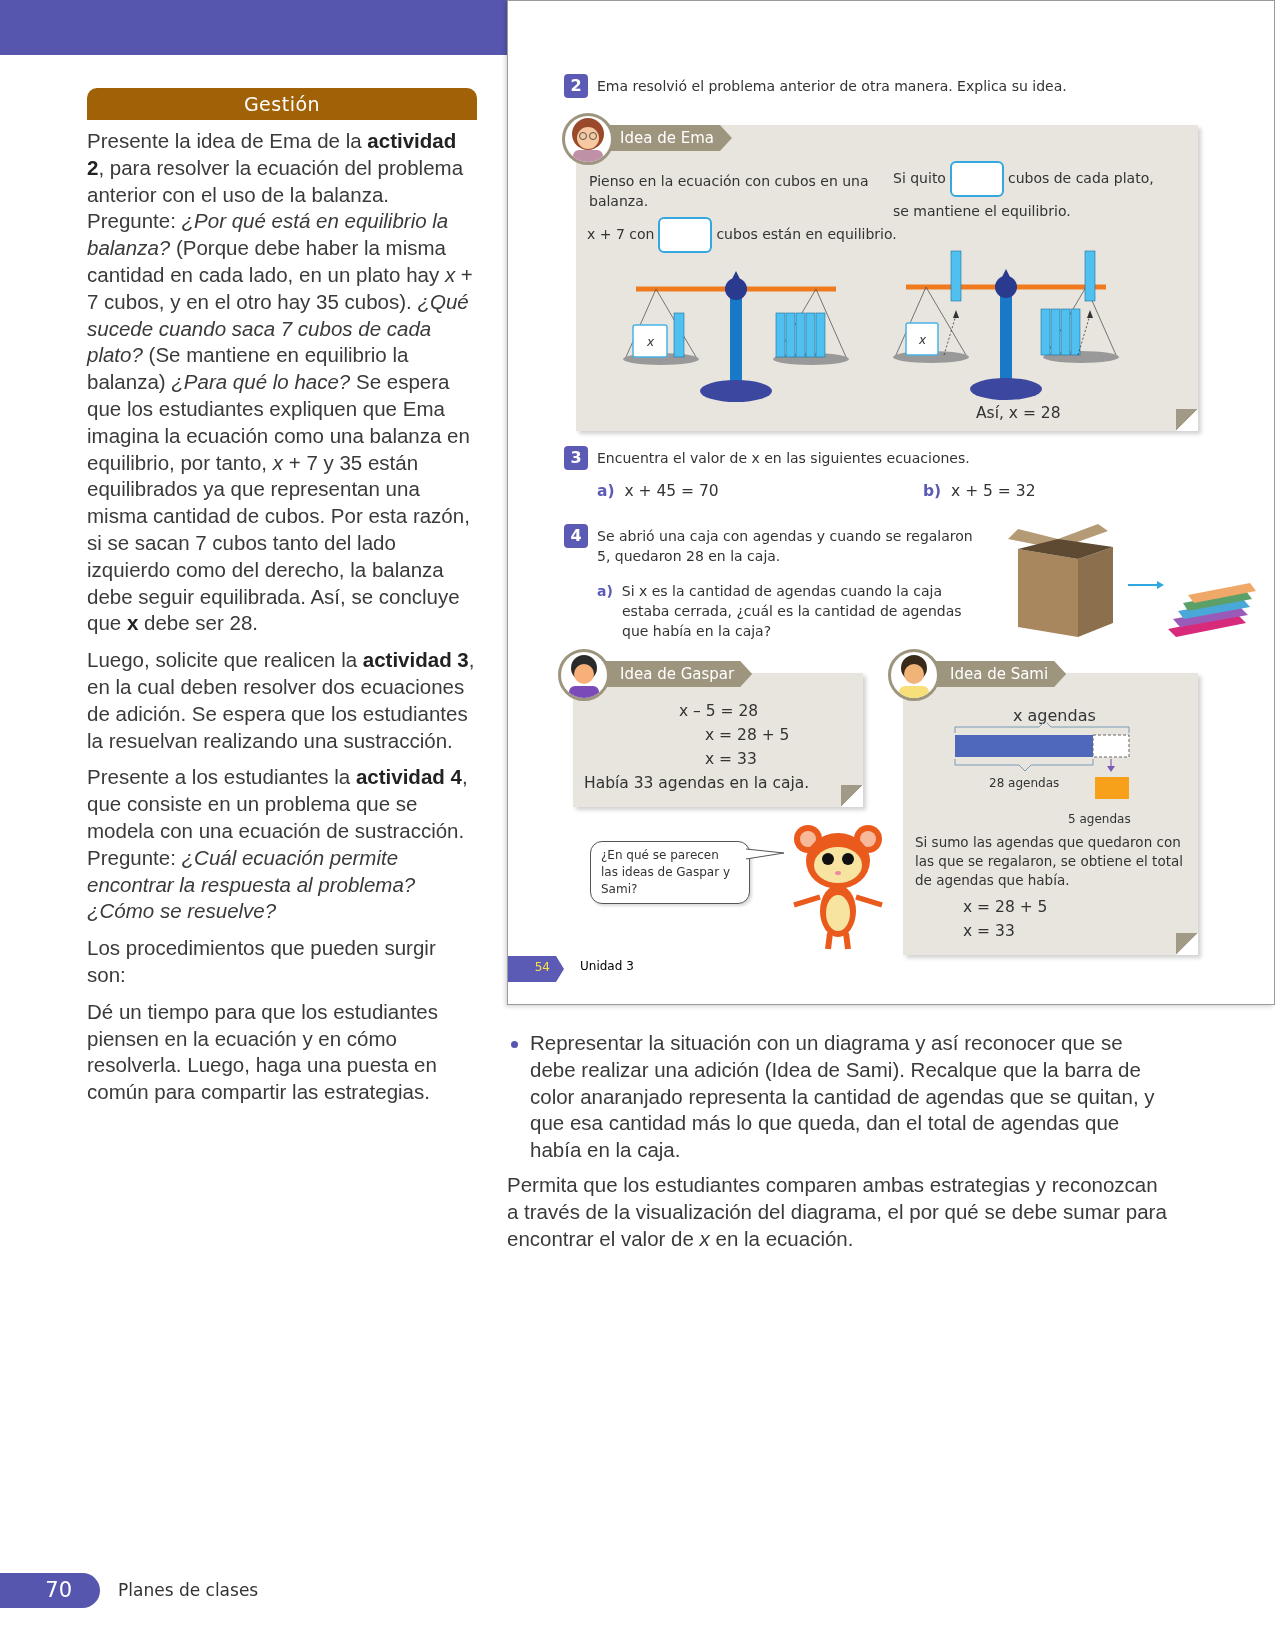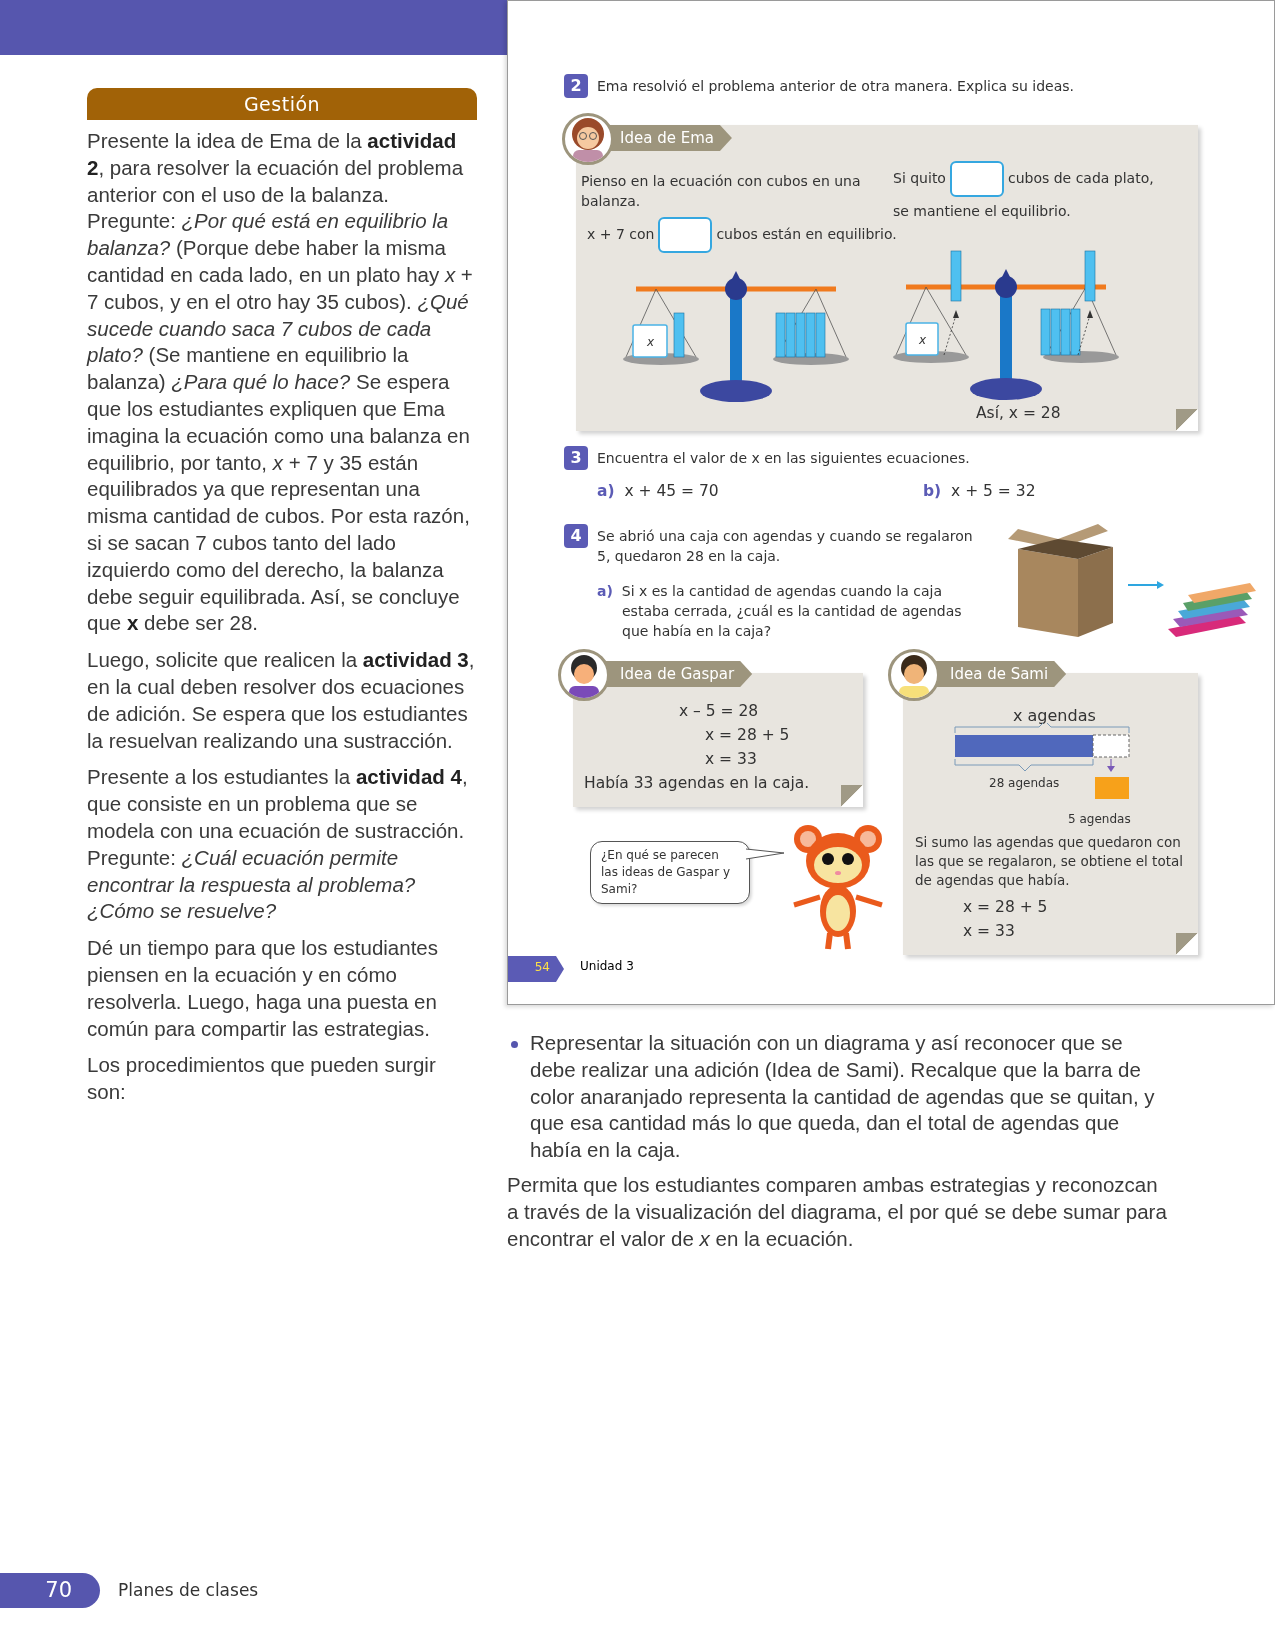--- a/index.html
+++ b/index.html
@@ -39,33 +39,33 @@
 </head>
 <body>
 
 <div class="top-band"></div>
 
 <div class="left-col">
   <div class="gestion">Gestión</div>
   <p><span>Presente la idea de Ema de la </span><b>actividad 2</b><span>, para resolver la ecuación del problema anterior con el uso de la balanza. Pregunte: </span><i>¿Por qué está en equilibrio la balanza?</i><span> (Porque debe haber la misma cantidad en cada lado, en un plato hay </span><i>x</i><span> + 7 cubos, y en el otro hay 35 cubos). </span><i>¿Qué sucede cuando saca 7 cubos de cada plato?</i><span> (Se mantiene en equilibrio la balanza) </span><i>¿Para qué lo hace?</i><span> Se espera que los estudiantes expliquen que Ema imagina la ecuación como una balanza en equilibrio, por tanto, </span><i>x</i><span> + 7 y 35 están equilibrados ya que representan una misma cantidad de cubos. Por esta razón, si se sacan 7 cubos tanto del lado izquierdo como del derecho, la balanza debe seguir equilibrada. Así, se concluye que </span><b>x</b><span> debe ser 28.</span></p>
   <p><span>Luego, solicite que realicen la </span><b>actividad 3</b><span>, en la cual deben resolver dos ecuaciones de adición. Se espera que los estudiantes la resuelvan realizando una sustracción.</span></p>
   <p><span>Presente a los estudiantes la </span><b>actividad 4</b><span>, que consiste en un problema que se modela con una ecuación de sustracción. Pregunte: </span><i>¿Cuál ecuación permite encontrar la respuesta al problema? ¿Cómo se resuelve?</i></p>
+  <p>Los procedimientos que pueden surgir son:</p>
   <p>Dé un tiempo para que los estudiantes piensen en la ecuación y en cómo resolverla. Luego, haga una puesta en común para compartir las estrategias.</p>
-  <p>Los procedimientos que pueden surgir son:</p>
 </div>
 
 <div class="book">
 
   <div class="num-badge" style="left:56px; top:73px;">2</div>
-  <div class="q-text" style="left:89px; top:75px;">Ema resolvió el problema anterior de otra manera. Explica su ideas.</div>
+  <div class="q-text" style="left:89px; top:75px;">Ema resolvió el problema anterior de otra manera. Explica su idea.</div>
 
   <div class="card" style="left:68px; top:124px; width:622px; height:306px;">
     <div class="fold"></div>
       <div class="fold2"></div>
-    <div class="card-text" style="left:5px; top:46px; width:280px;">Pienso en la ecuación con cubos en una balanza.</div>
+    <div class="card-text" style="left:13px; top:46px; width:280px;">Pienso en la ecuación con cubos en una balanza.</div>
     <div class="card-text" style="left:11px; top:92px; white-space:nowrap;">
       <span>x + 7 con</span><span class="blank-box"></span><span>cubos están en equilibrio.</span>
     </div>
     <div class="card-text" style="left:317px; top:36px; white-space:nowrap;">
       <span>Si quito</span><span class="blank-box"></span><span>cubos de cada plato,</span>
     </div>
     <div class="card-text" style="left:317px; top:76px;">se mantiene el equilibrio.</div>
 
     <svg style="position:absolute; left:40px; top:140px;" width="240" height="140" viewBox="0 0 240 140">
       <line x1="20" y1="24" x2="220" y2="24" stroke="#f07a1e" stroke-width="5"></line>

